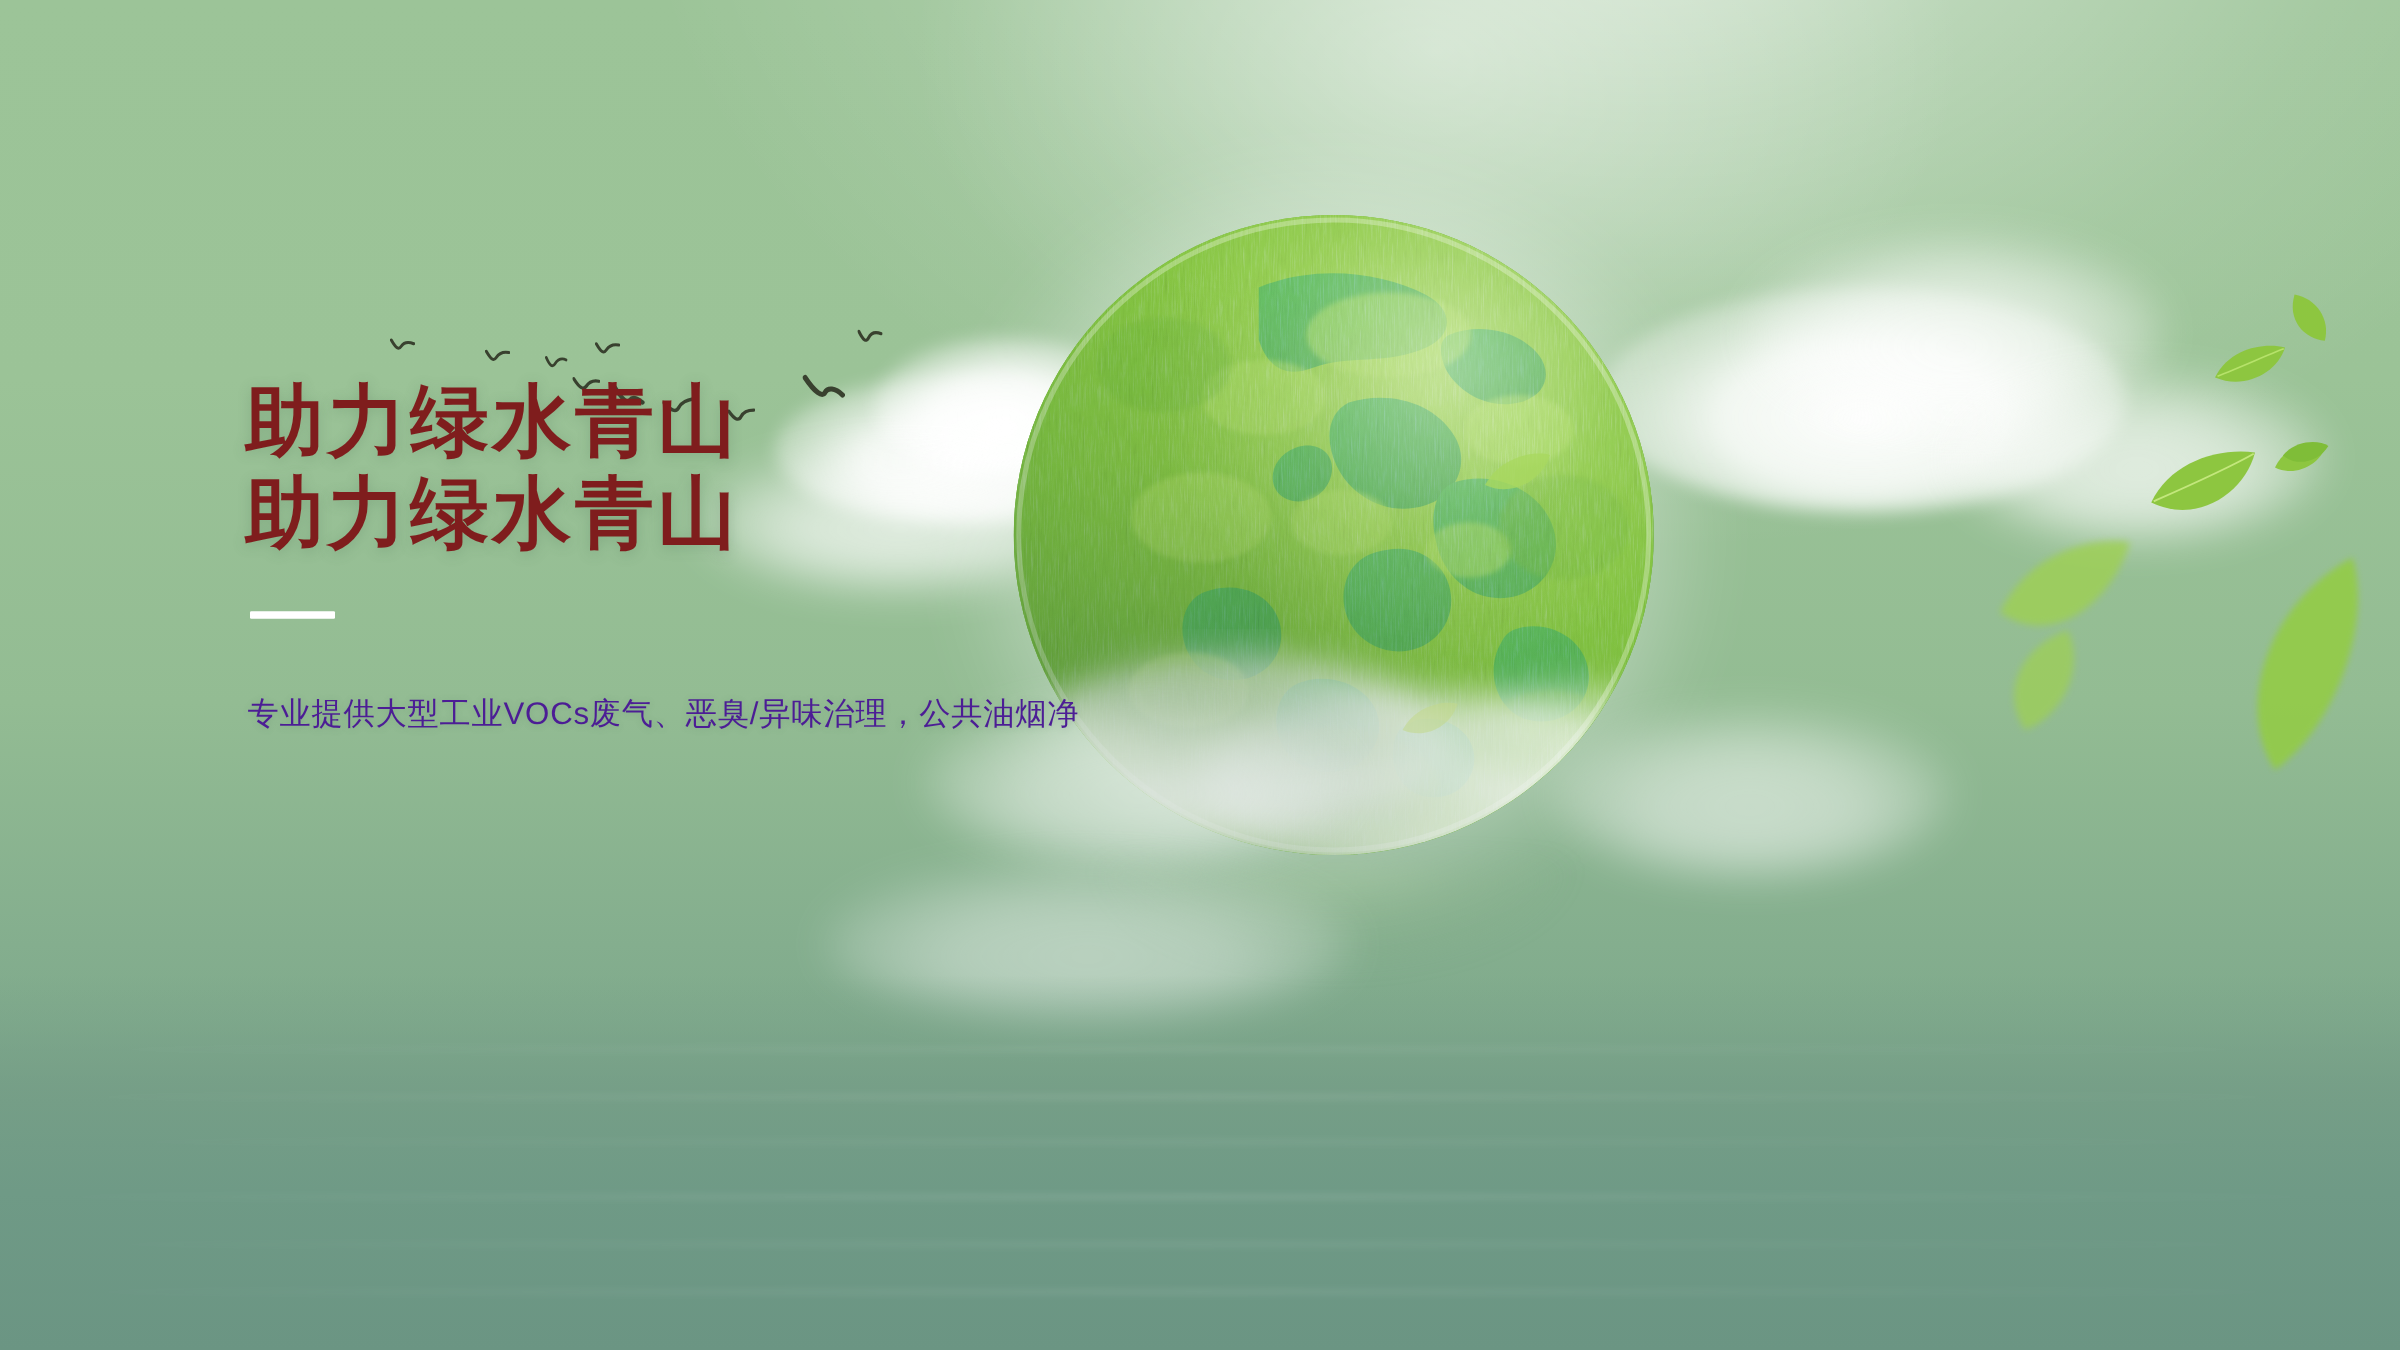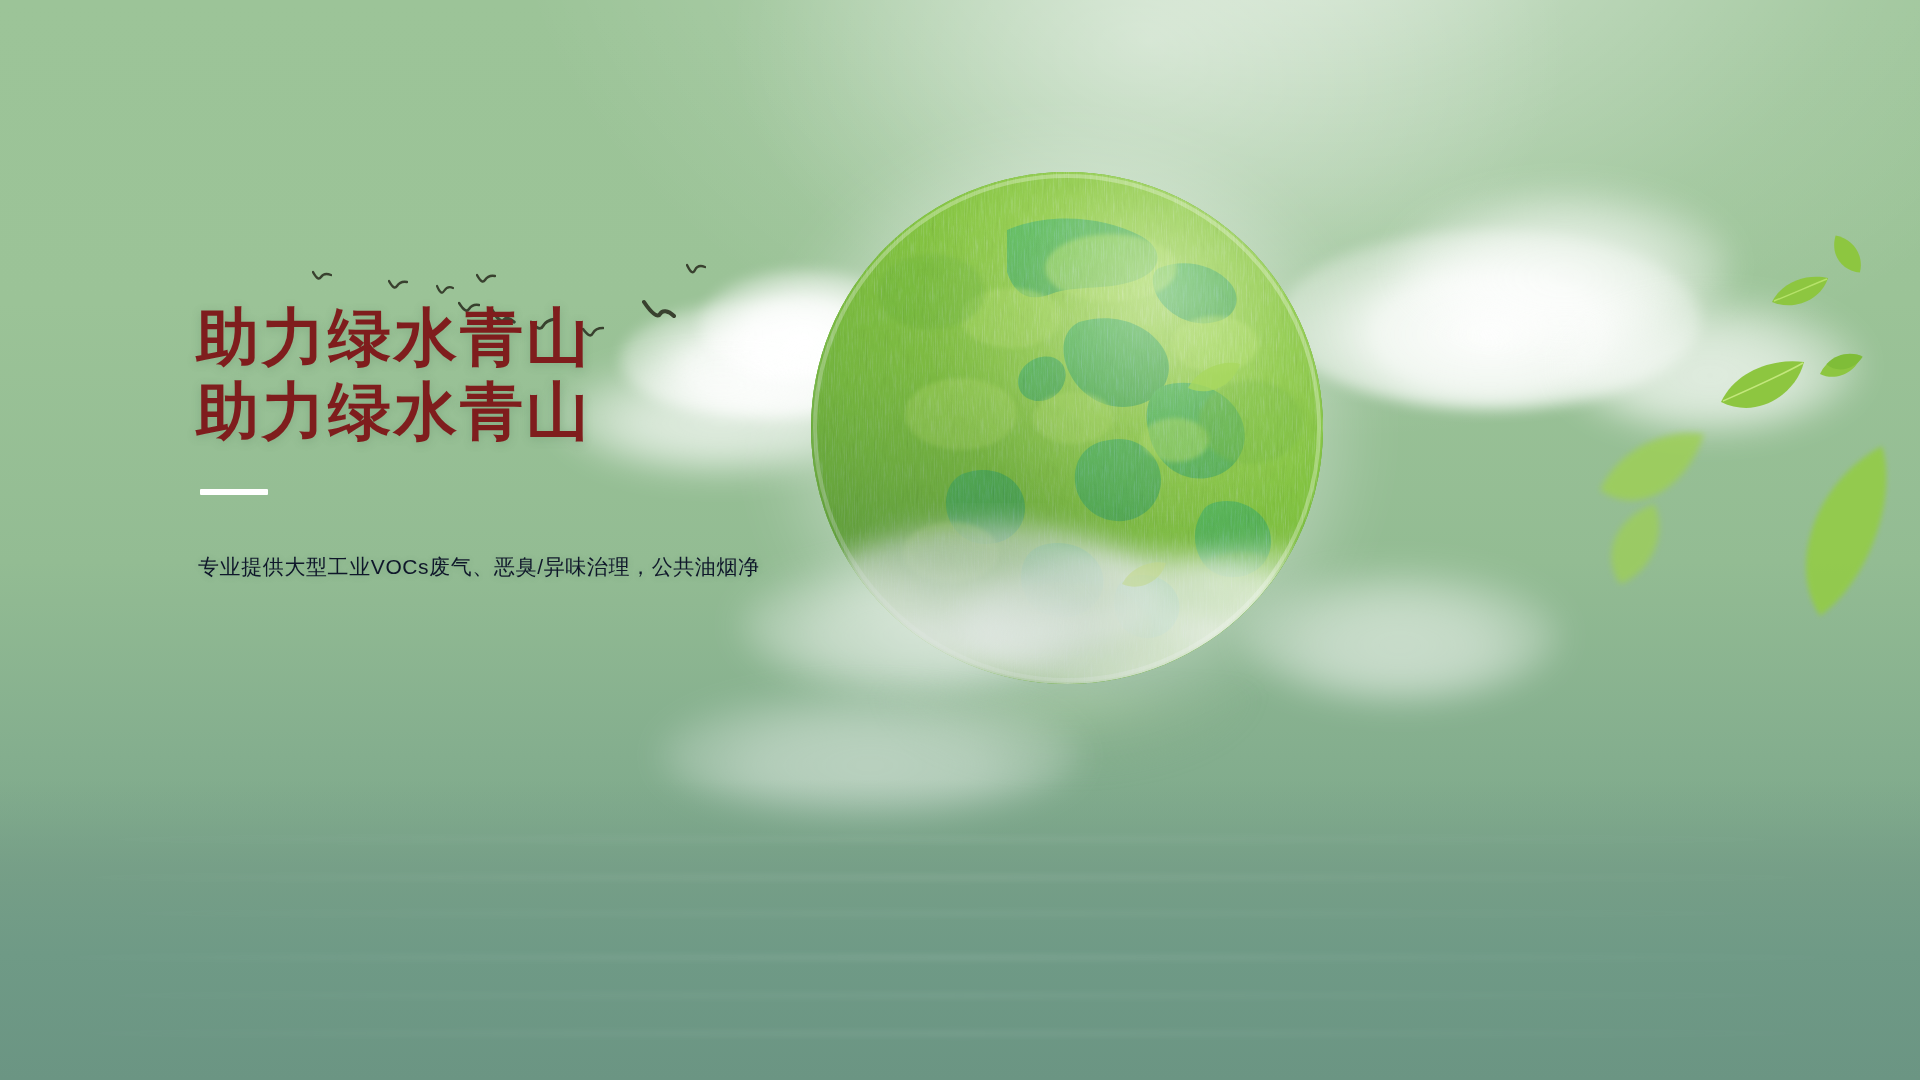--- a/index.html
+++ b/index.html
@@ -179,22 +179,22 @@
   .headline .line { display: block; }
   .rule {
     width: 68px;
     height: 6px;
     background: #ffffff;
     margin: 40px 0 0 4px;
     border-radius: 1px;
   }
   .desc {
     margin: 52px 0 0 2px;
-    color: #0f172a;
-    font-size: 21px;
+    color: #4c1d95;
+    font-size: 25px;
     line-height: 1.95;
     letter-spacing: 0.6px;
     max-width: 540px;
     text-shadow: 0 1px 6px rgba(70,110,80,0.22);
   }
   .desc .line { display:block; white-space: nowrap; }
 </style>
 </head>
 <body>
 

